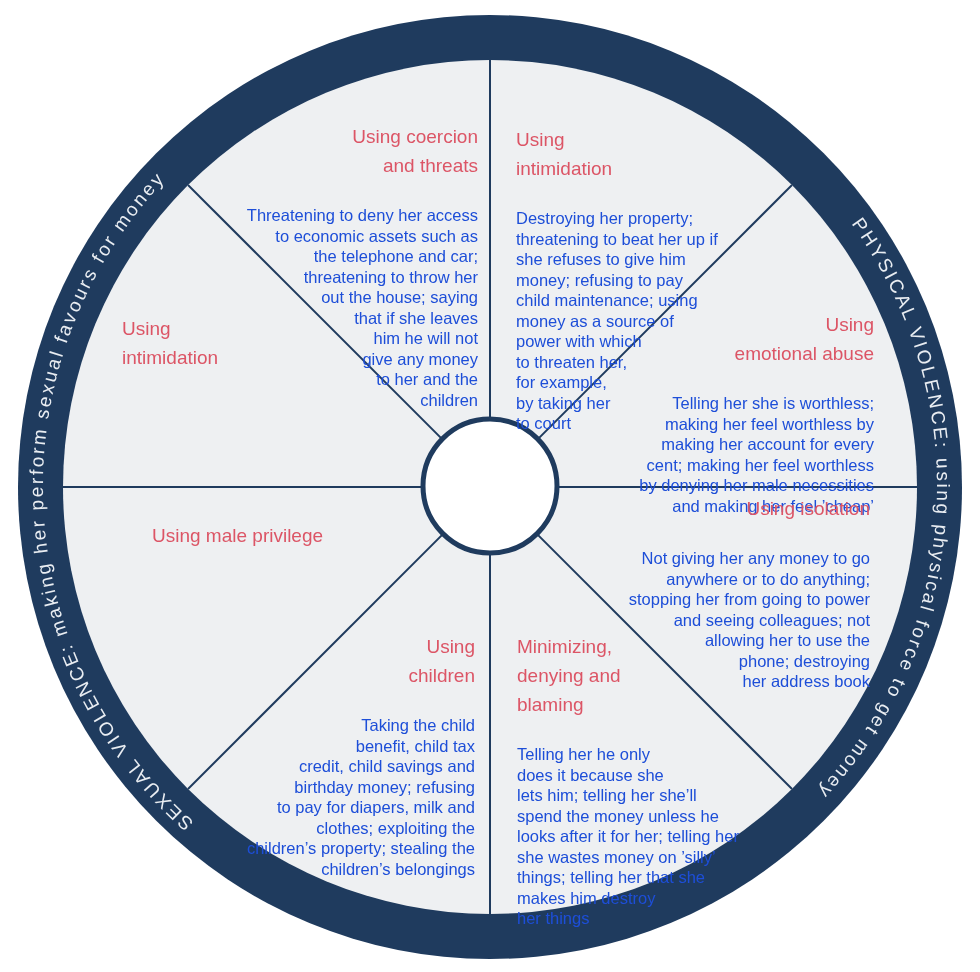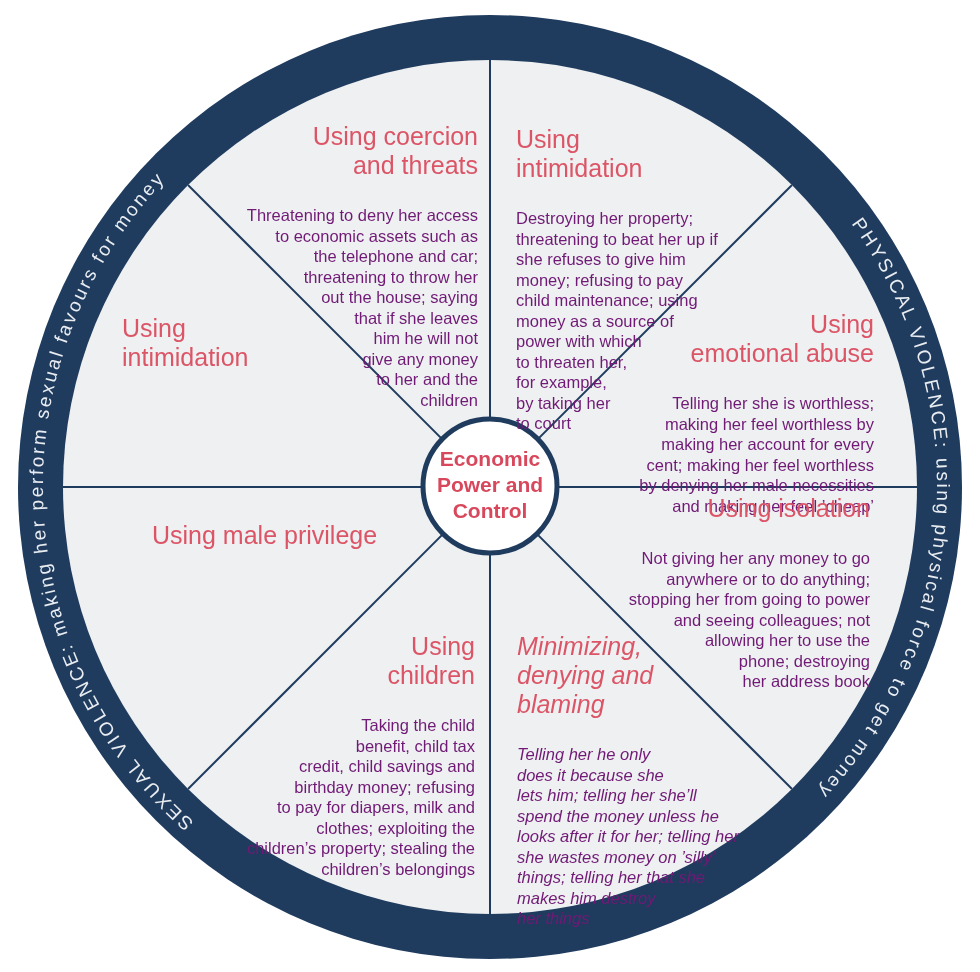--- a/index.html
+++ b/index.html
@@ -24,40 +24,40 @@
     font-family: "Liberation Sans", sans-serif;
     font-size: 19px;
     letter-spacing: 2.5px;
     fill: #e9edf2;
   }
   .seg {
     position: absolute;
     white-space: pre-line;
   }
   .seg-heading {
-    font-size: 25px;
+    font-size: 19px;
     line-height: 29px;
     color: #dc5566;
     margin-bottom: 7px;
     white-space: pre-line;
   }
   .seg-body {
     font-size: 16.5px;
     line-height: 20.5px;
-    color: #701a75;
+    color: #1d4ed8;
     white-space: pre-line;
   }
   .align-right { text-align: right; }
   .align-left  { text-align: left; }
 
   .seg-1 { top: 104px; right: 502px; }
   .seg-2 { top: 107px; left: 516px; }
   .seg-3 { top: 292px; right: 106px; }
   .seg-4 { top: 476px; right: 110px; }
-  .seg-5 { top: 614px; left: 517px; font-style: italic; }
+  .seg-5 { top: 614px; left: 517px; }
   .seg-6 { top: 614px; right: 505px; }
   .seg-7 { top: 503px; left: 120px; margin-left: 32px; }
   .seg-8 { top: 296px; left: 122px; }
 
   .center-label {
     position: absolute;
     top: 446px;
     left: 380px;
     width: 220px;
     text-align: center;
@@ -186,17 +186,14 @@
 
   <div class="seg seg-7 align-left">
     <div class="seg-heading">Using male privilege</div>
   </div>
 
   <div class="seg seg-8 align-left">
     <div class="seg-heading">Using
 intimidation</div>
   </div>
 
-  <div class="center-label">Economic
-Power and
-Control</div>
 
 </div>
 
 </body></html>

